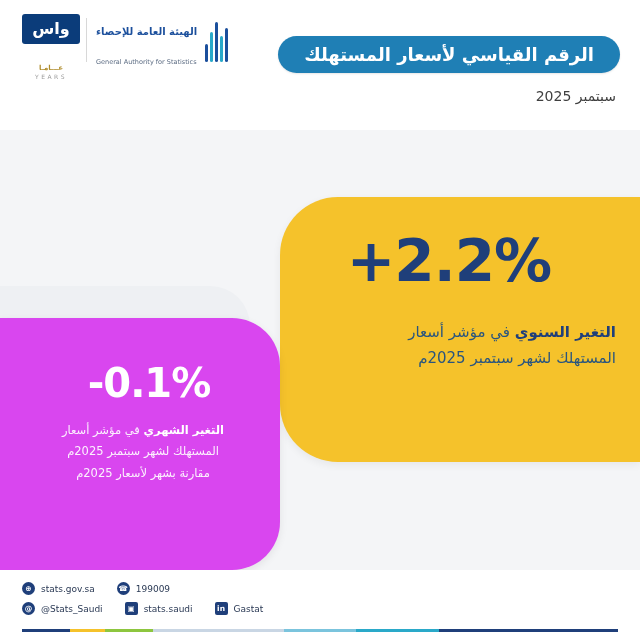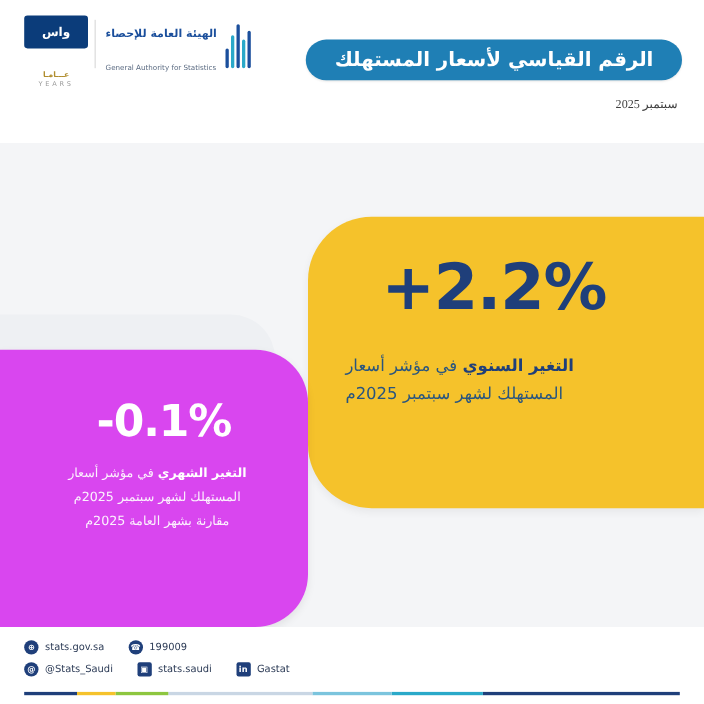--- a/index.html
+++ b/index.html
@@ -12,21 +12,21 @@
   }
   .canvas{position:relative;width:640px;height:640px;background:#fff;overflow:hidden;}
 
   
   .header{position:absolute;top:0;left:0;width:640px;height:130px;background:#ffffff;}
 
   .logo-wrap{position:absolute;top:14px;left:18px;display:flex;align-items:flex-start;gap:10px;}
   .spa-logo{width:62px;height:60px;position:relative;}
   .spa-top{
      width:58px;height:30px;background:#0b3c7a;border-radius:3px;
-     color:#fff;font-weight:bold;font-size:11px;letter-spacing:1px;
+     color:#fff;font-weight:bold;font-size:16px;letter-spacing:1px;
      display:flex;align-items:center;justify-content:center;line-height:1;
   }
   .spa-sub{
      margin-top:20px;width:58px;text-align:center;color:#b08d2e;
      font-size:7px;letter-spacing:2px;font-weight:bold;
   }
   .spa-years{
      margin-top:1px;width:58px;text-align:center;color:#9a9a9a;
      font-size:6px;letter-spacing:2.5px;
   }
@@ -49,21 +49,21 @@
     background:#1f7fb5;color:#ffffff;
     border-radius:22px;
     padding:8px 26px;
     font-size:18px;font-weight:bold;
     box-shadow:0 1px 2px rgba(0,0,0,.10);
     white-space:nowrap;
   }
   .title-pill-inner{display:block;text-align:center;}
   .month-label{
     position:absolute;top:88px;right:24px;
-    font-size:11px;color:#3f3f3f;direction:rtl;font-family:Liberation Serif, serif;
+    font-size:14px;color:#3f3f3f;direction:rtl;
   }
 
   
   .body-bg{position:absolute;top:130px;left:0;width:640px;height:440px;background:#f4f5f7;}
 
   
   .yellow-card{
     position:absolute;top:172px;right:0;width:360px;height:265px;
     background:#f5c22b;
     border-top-left-radius:58px;border-bottom-left-radius:58px;
@@ -72,21 +72,21 @@
     margin-top:25px;
   }
   .yellow-value{
     position:absolute;top:30px;left:0;right:0;
     text-align:center;direction:ltr;
     color:#1f3f7a;font-size:58px;font-weight:bold;letter-spacing:-1px;
     padding-right:22px;
   }
   .yellow-desc{
     position:absolute;top:122px;right:24px;left:34px;
-    direction:rtl;text-align:left;
+    direction:rtl;text-align:right;
     color:#1f3f7a;font-size:15px;line-height:1.75;
   }
   .yellow-desc .lite{color:#29557f;font-weight:normal;}
   .yellow-desc .bold{font-weight:bold;}
 
   
   .blue-card{
     position:absolute;top:318px;left:0;width:280px;height:252px;
     background:#d946ef;
     border-top-right-radius:48px;border-bottom-right-radius:48px;
@@ -178,21 +178,21 @@
       <span class="lite">المستهلك لشهر سبتمبر 2025م</span><br>
     </div>
   </div>
 
   <div class="blue-card">
     <div class="blue-value">-0.1%</div>
     <div class="blue-desc">
       <span class="bold">التغير الشهري</span>
       <span class="lite">في مؤشر أسعار</span><br>
       <span class="lite">المستهلك لشهر سبتمبر 2025م</span><br>
-      <span class="lite">مقارنة بشهر العامة 2025م</span>
+      <span class="lite">مقارنة بشهر لأسعار 2025م</span>
     </div>
   </div>
 
   <div class="footer">
     <div class="footer-rows">
       <div class="frow">
         <div class="fitem">
           <span class="ficon">⊕</span>
           <span>stats.gov.sa</span>
         </div>

